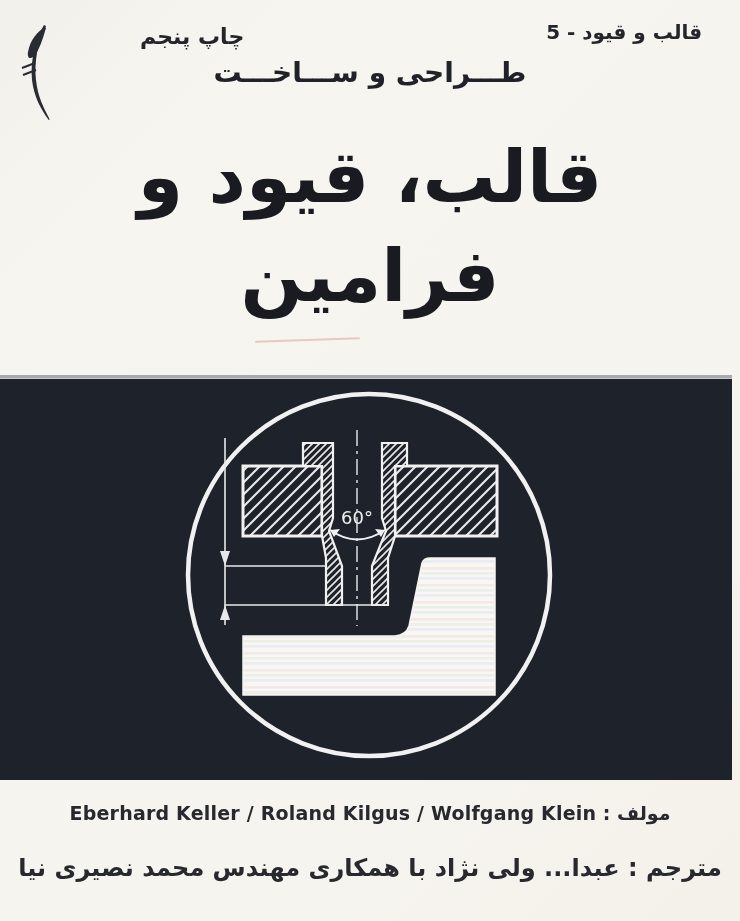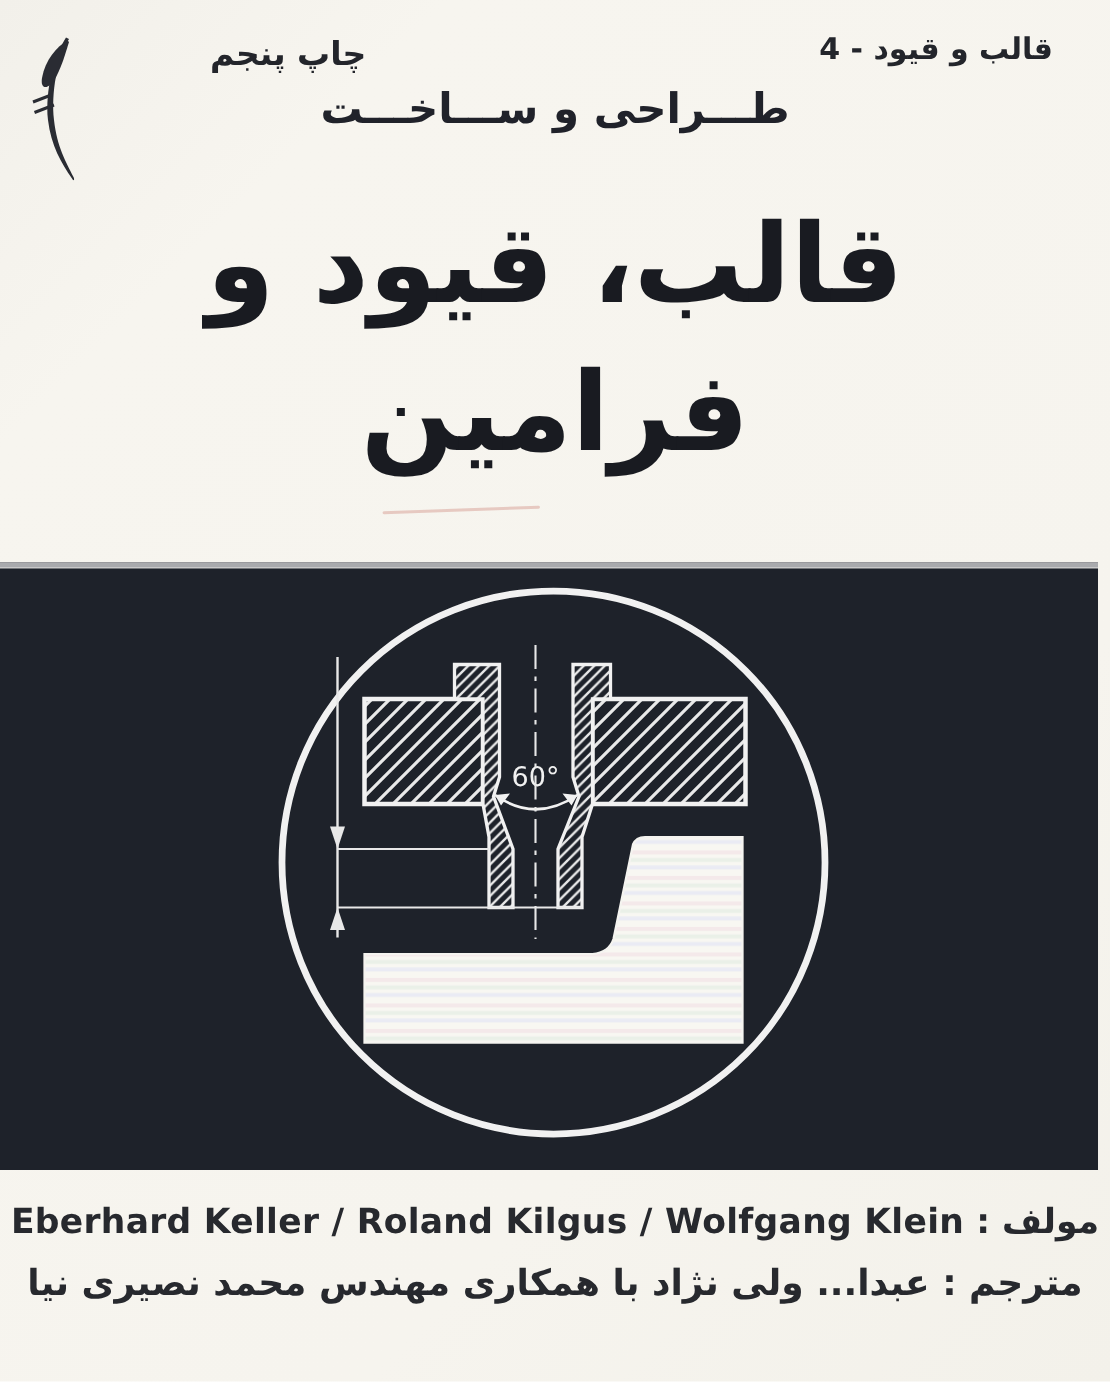--- a/index.html
+++ b/index.html
@@ -59,34 +59,34 @@
     border-top: 3px solid #a9aaad;
     box-shadow: 0 1px 0 #c9c9c9 inset;
   }
   .panel svg { display: block; }
   
   .credits {
     position: absolute; top: 802px; left: 0; width: 100%;
     text-align: center; color: #27292e;
   }
   .author-line {
-    direction: rtl; font-size: 23px; font-weight: bold;
-    margin-bottom: 13px; letter-spacing: 0.2px;
+    direction: rtl; font-size: 19px; font-weight: bold;
+    margin-bottom: 30px; letter-spacing: 0.2px;
   }
   .author-line .latin { direction: ltr; unicode-bidi: embed; }
   .translator-line {
     direction: rtl; font-size: 24px; font-weight: bold;
   }
 </style>
 </head>
 <body>
 
 <div class="cover">
 
-  <div class="series">قالب و قیود - 4</div>
+  <div class="series">قالب و قیود - 5</div>
   <div class="edition">چاپ پنجم</div>
 
   <svg class="logo" viewBox="0 0 64 110" aria-hidden="true">
     <path d="M38,8 C30,22 26,44 28,62 C30,80 36,90 41,100 C42,102 41,103 40,101
              C33,91 26,79 24,62 C22,42 28,20 36,7 Z" fill="#2a2c33"></path>
     <path d="M37,9 C30,13 22,22 20,34 C19,40 22,42 26,38 C31,33 35,20 38,10 Z" fill="#2a2c33"></path>
     <path d="M14,50 L27,45 M15,57 L28,52" stroke="#2a2c33" stroke-width="2" fill="none"></path>
   </svg>
 
   <h2 class="pretitle">طـــراحی و ســـاخـــت</h2>

